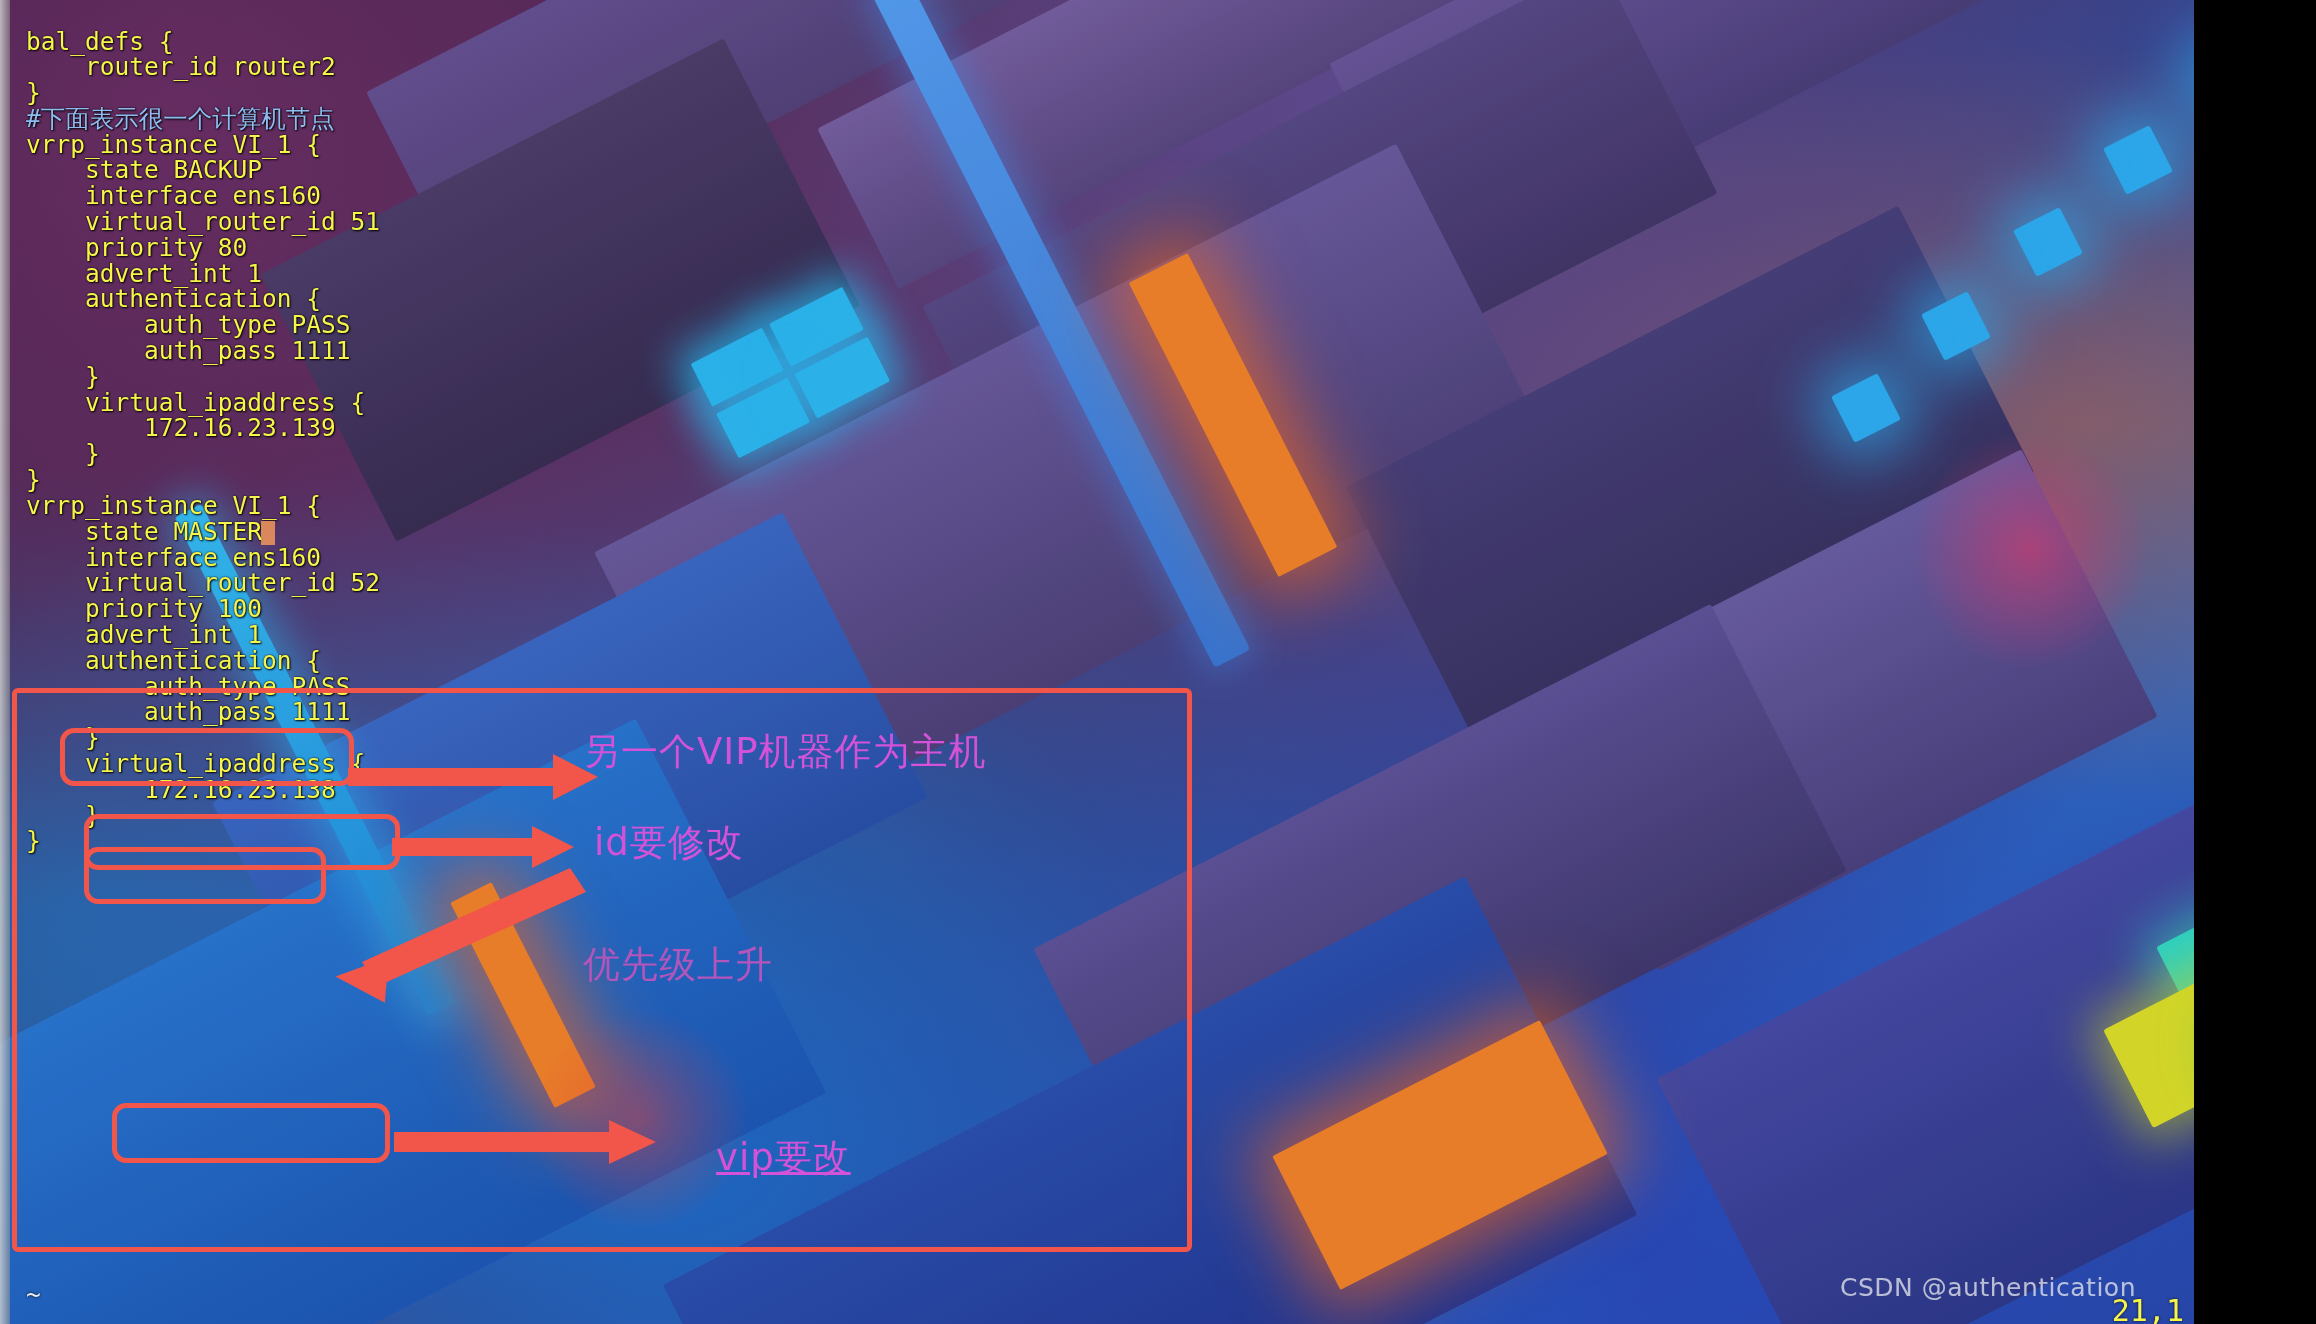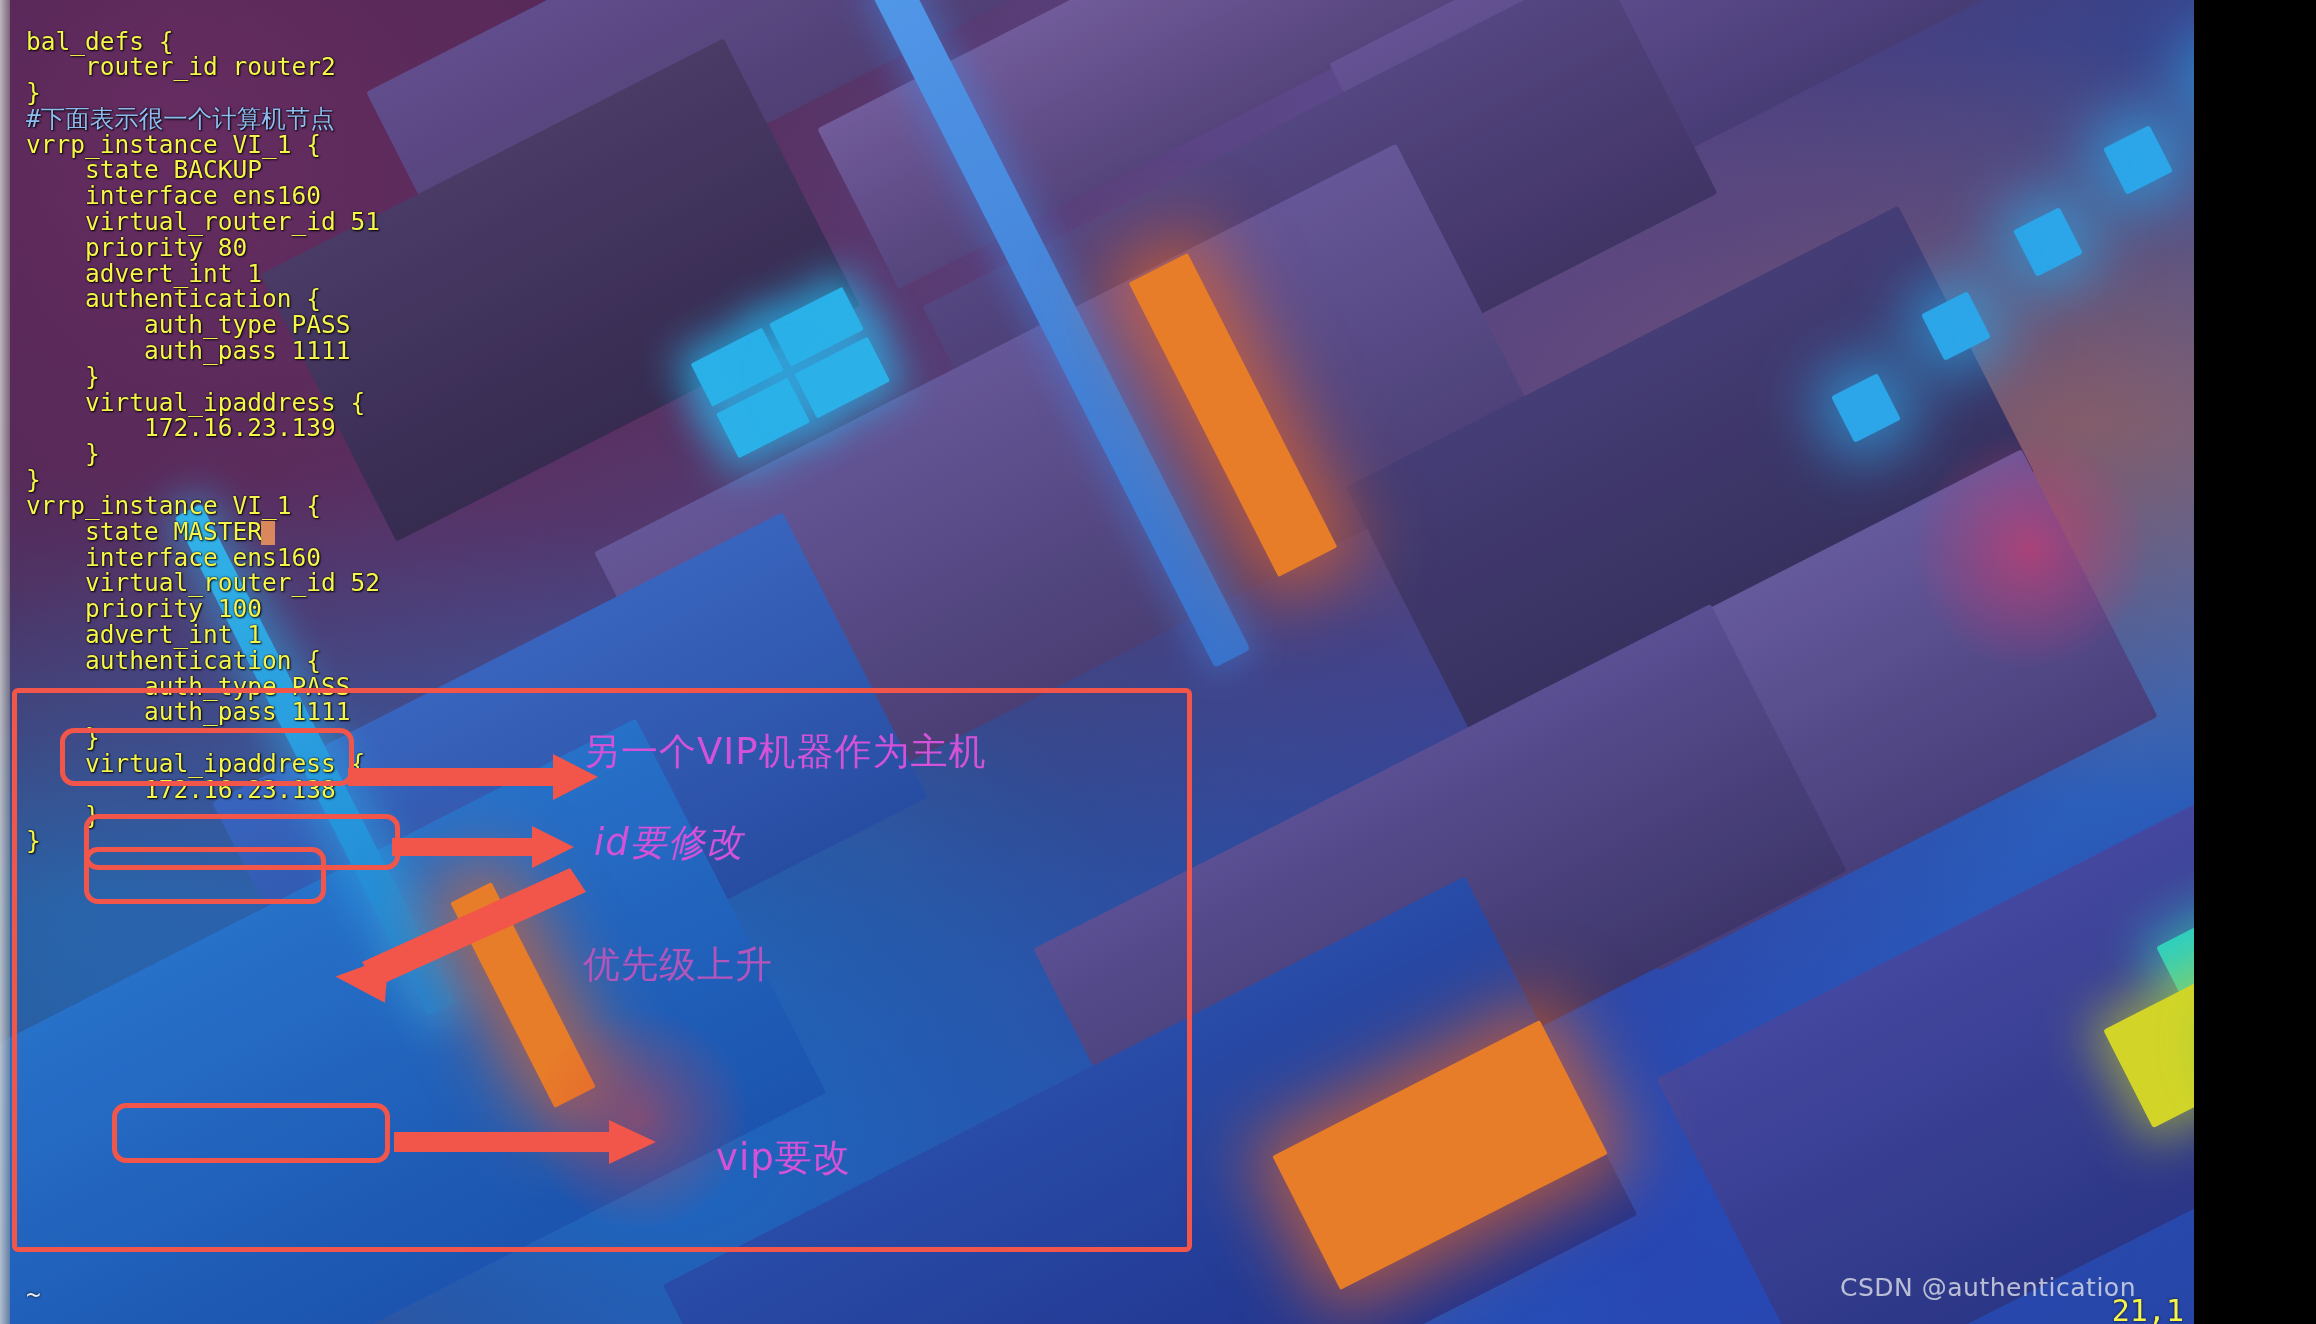--- a/index.html
+++ b/index.html
@@ -276,19 +276,19 @@
     </svg>
   </div>
 
   <div class="arrow" style="left:394px;top:1118px;">
     <svg width="300" height="60" viewBox="0 0 300 60">
       <path d="M0,14 L215,14 L215,2 L262,24 L215,46 L215,34 L0,34 Z" fill="#f2554a"></path>
     </svg>
   </div>
 
   <div class="anno-text" style="left:577px;top:727px;font-size:37px;">另一个VIP机器作为主机</div>
-  <div class="anno-text" style="left:588px;top:818px;font-size:37px;font-style:italic;">id要修改</div>
+  <div class="anno-text" style="left:588px;top:818px;font-size:37px;">id要修改</div>
   <div class="anno-text dim" style="left:577px;top:940px;font-size:37px;">优先级上升</div>
-  <div class="anno-text" style="left:710px;top:1133px;font-size:37px;">vip要改</div>
+  <div class="anno-text" style="left:710px;top:1133px;font-size:37px;text-decoration:underline;">vip要改</div>
 
   <div class="watermark">CSDN @authentication</div>
 
 </div>
 
 </body></html>

